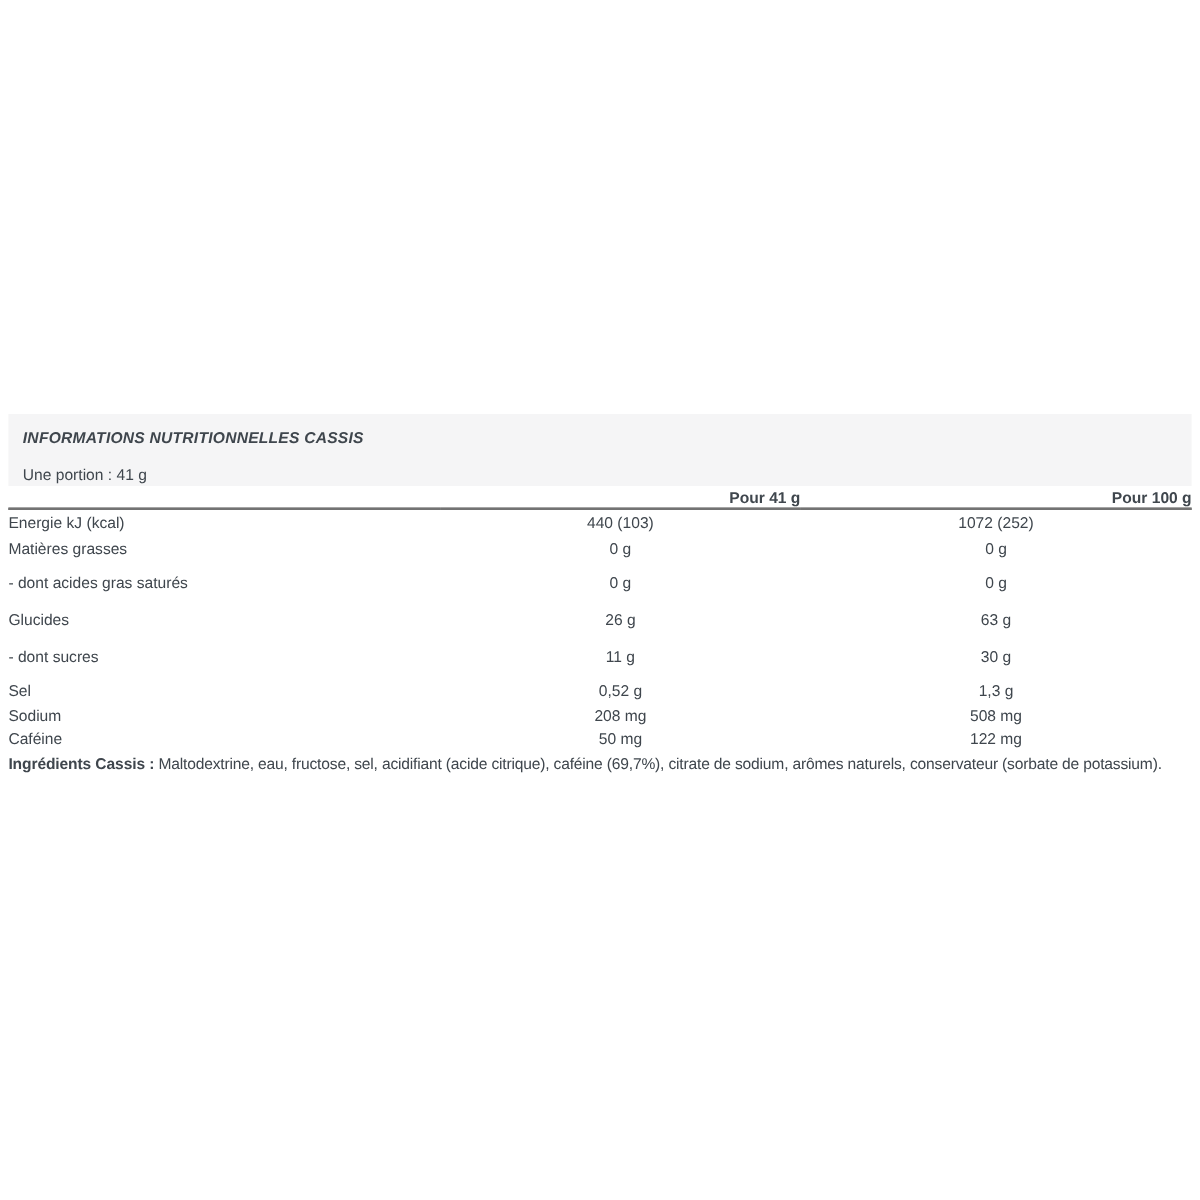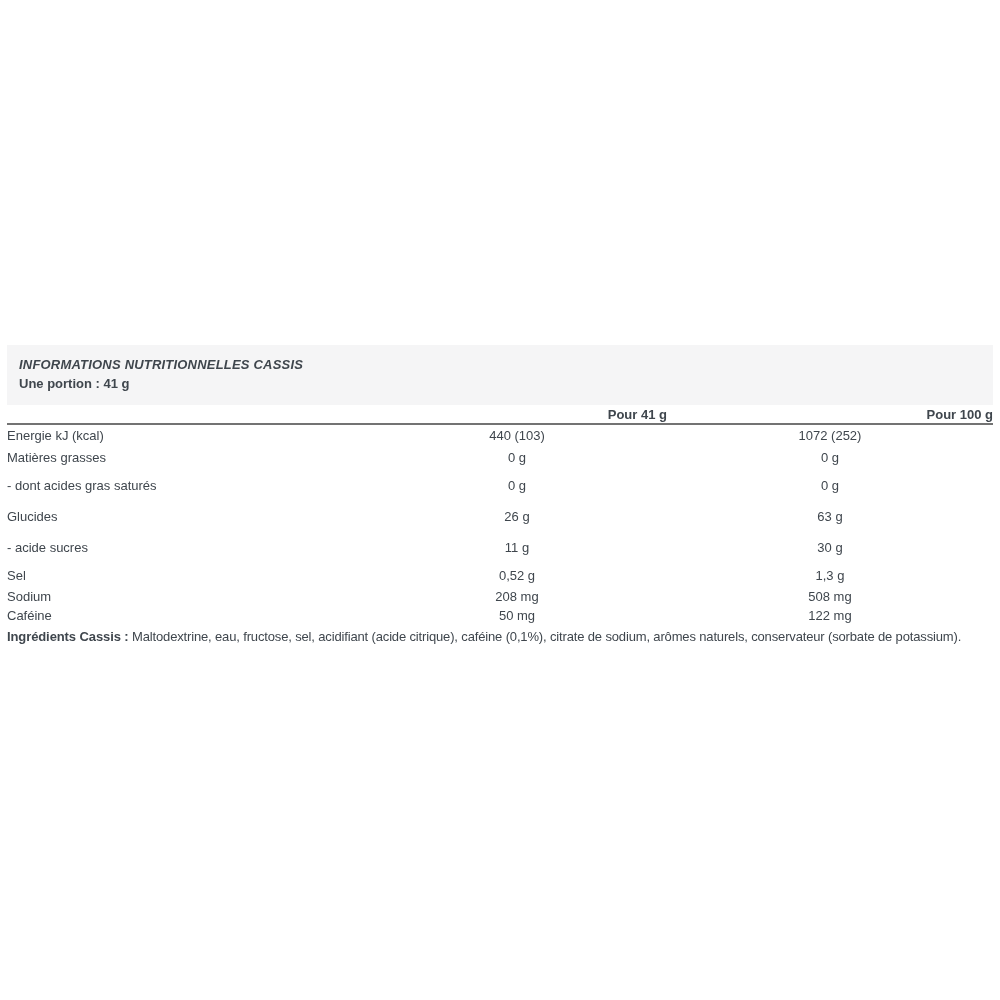--- a/index.html
+++ b/index.html
@@ -28,23 +28,22 @@
     font-size: 13px;
     font-weight: bold;
     font-style: italic;
     letter-spacing: 0.2px;
     line-height: 17px;
     white-space: nowrap;
   }
   .portion {
     font-size: 13px;
     line-height: 18px;
-    margin-top: 2px;
+    margin-top: 14px;
     white-space: nowrap;
-    font-weight: bold;
   }
   table.nutrition {
     width: 100%;
     border-collapse: collapse;
     font-size: 13px;
     color: #3f464d;
     table-layout: fixed;
   }
   table.nutrition col.c1 { width: 360px; }
   table.nutrition col.c2 { width: 300px; }
@@ -121,21 +120,21 @@
         <td class="label">- dont acides gras saturés</td>
         <td class="val">0 g</td>
         <td class="val">0 g</td>
       </tr>
       <tr>
         <td class="label">Glucides</td>
         <td class="val">26 g</td>
         <td class="val">63 g</td>
       </tr>
       <tr>
-        <td class="label">- acide sucres</td>
+        <td class="label">- dont sucres</td>
         <td class="val">11 g</td>
         <td class="val">30 g</td>
       </tr>
       <tr>
         <td class="label">Sel</td>
         <td class="val">0,52 g</td>
         <td class="val">1,3 g</td>
       </tr>
       <tr>
         <td class="label">Sodium</td>
@@ -143,15 +142,15 @@
         <td class="val">508 mg</td>
       </tr>
       <tr>
         <td class="label">Caféine</td>
         <td class="val">50 mg</td>
         <td class="val">122 mg</td>
       </tr>
     </tbody>
   </table>
 
-  <p class="ingredients"><b>Ingrédients Cassis :</b> <span>Maltodextrine, eau, fructose, sel, acidifiant (acide citrique), caféine (0,1%), citrate de sodium, arômes naturels, conservateur (sorbate de potassium).</span></p>
+  <p class="ingredients"><b>Ingrédients Cassis :</b> <span>Maltodextrine, eau, fructose, sel, acidifiant (acide citrique), caféine (69,7%), citrate de sodium, arômes naturels, conservateur (sorbate de potassium).</span></p>
 
 </div>
 
 </body></html>

